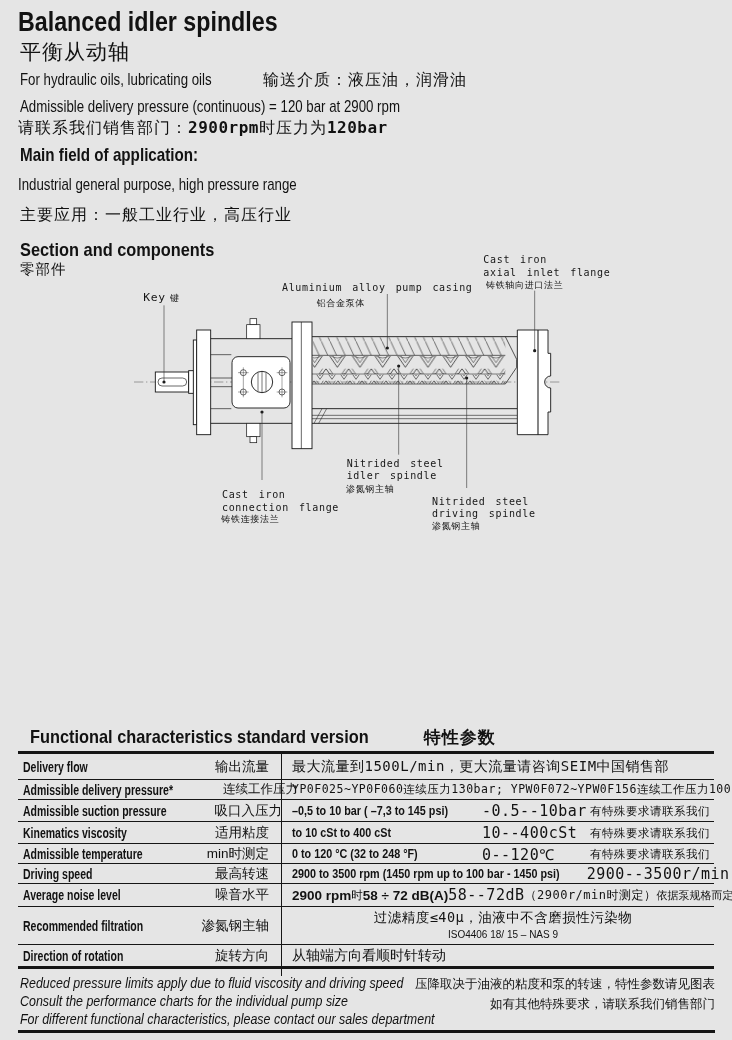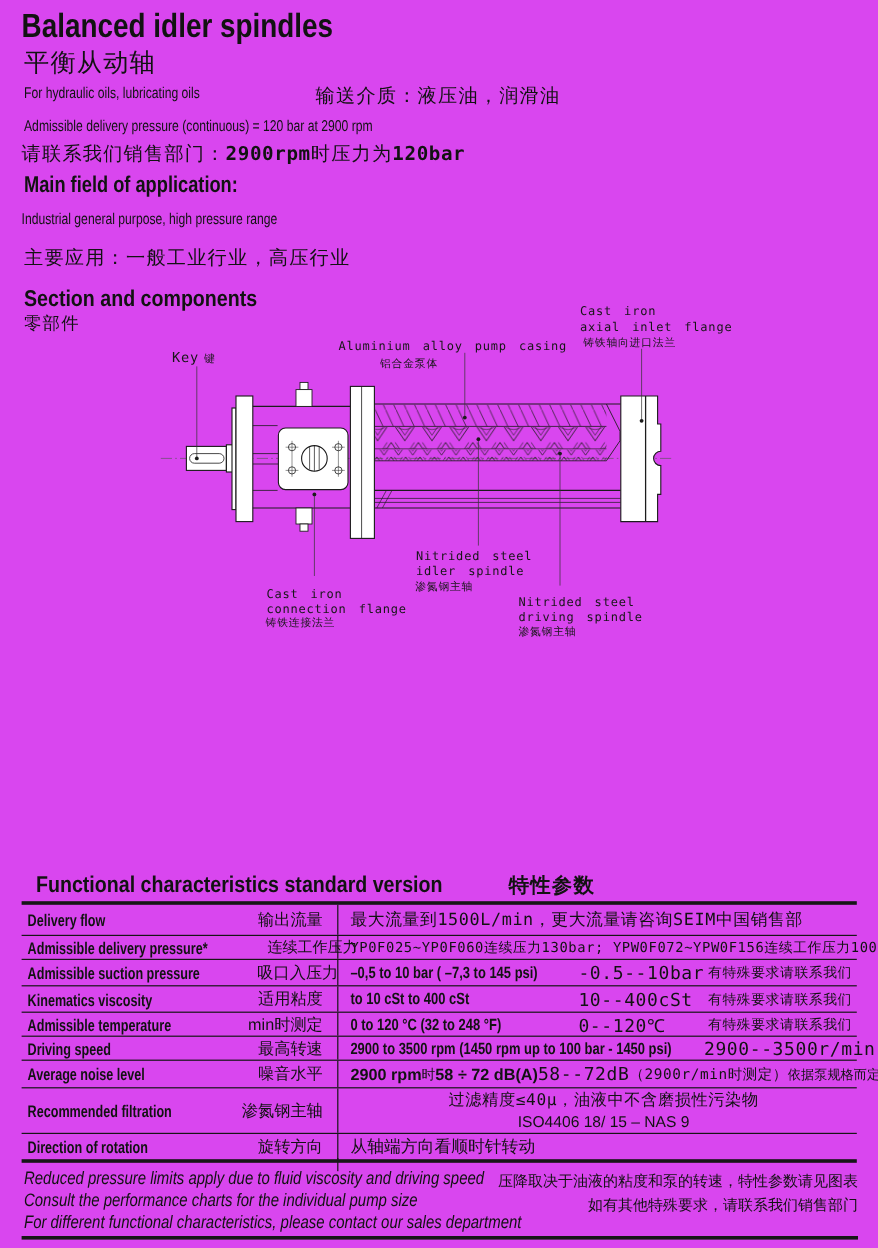--- a/index.html
+++ b/index.html
@@ -1,26 +1,26 @@
 <!DOCTYPE html>
 <html><head>
 <meta charset="utf-8">
 <style>
   html,body{margin:0;padding:0;background:#fff;}
-  .page{position:relative;width:732px;height:1040px;background:#d946ef;overflow:hidden;
+  .page{position:relative;width:732px;height:1040px;background:#e5e5e5;overflow:hidden;
         font-family:"Liberation Sans",sans-serif;color:#121212;}
   .abs{position:absolute;white-space:nowrap;}
   .sx{display:inline-block;transform-origin:0 50%;}
   .x83{transform:scaleX(0.83);} .x80{transform:scaleX(0.80);} .x78{transform:scaleX(0.78);}
   .x75{transform:scaleX(0.75);} .x86{transform:scaleX(0.86);}
   .cadv{font-family:"DejaVu Sans Mono",monospace;letter-spacing:0.5px;}
   .cn{letter-spacing:1px;}
   .title{font-size:28px;font-weight:bold;}
   .h2{font-size:19px;font-weight:bold;}
-  .body17{font-size:13px;text-align:center;}
+  .body17{font-size:17px;text-align:center;}
   
   .ftable{position:absolute;left:18px;top:751px;width:696px;border-top:3px solid #161616;border-bottom:3px solid #161616;}
   .trow{display:flex;border-bottom:1.4px solid #161616;align-items:stretch;}
   .trow:last-child{border-bottom:none;}
   .tlabel{width:264px;flex:0 0 264px;display:flex;justify-content:space-between;align-items:center;
           border-right:1.3px solid #161616;padding:0 12px 0 5px;box-sizing:border-box;}
   .tlabel b{font-size:14px;white-space:nowrap;}
   .tcn{font-size:13.5px;white-space:nowrap;}
   .tval{flex:1;display:flex;align-items:center;padding-left:10px;position:relative;white-space:nowrap;}
   .vbold{font-size:13.5px;font-weight:bold;}
@@ -266,21 +266,21 @@
         </div>
     </div>
 
     <div class="trow" style="height:37px;">
       <div class="tlabel">
           <b class="sx x75">Recommended filtration</b>
           <span class="tcn">渗氮钢主轴</span>
         </div>
       <div class="tval" style="flex-direction:column;align-items:center;justify-content:center;line-height:17px;">
         <span class="cadv" style="font-size:13.5px;">过滤精度≤40μ，油液中不含磨损性污染物</span>
-        <span style="font-size:13px;">ISO4406 18/ 15 – NAS 9</span>
+        <span style="font-size:10px;">ISO4406 18/ 15 – NAS 9</span>
       </div>
     </div>
 
     <div class="trow" style="height:21px;">
       <div class="tlabel">
           <b class="sx x75">Direction of rotation</b>
           <span class="tcn">旋转方向</span>
         </div>
       <div class="tval">
           <span style="font-size:14px;">从轴端方向看顺时针转动</span>

